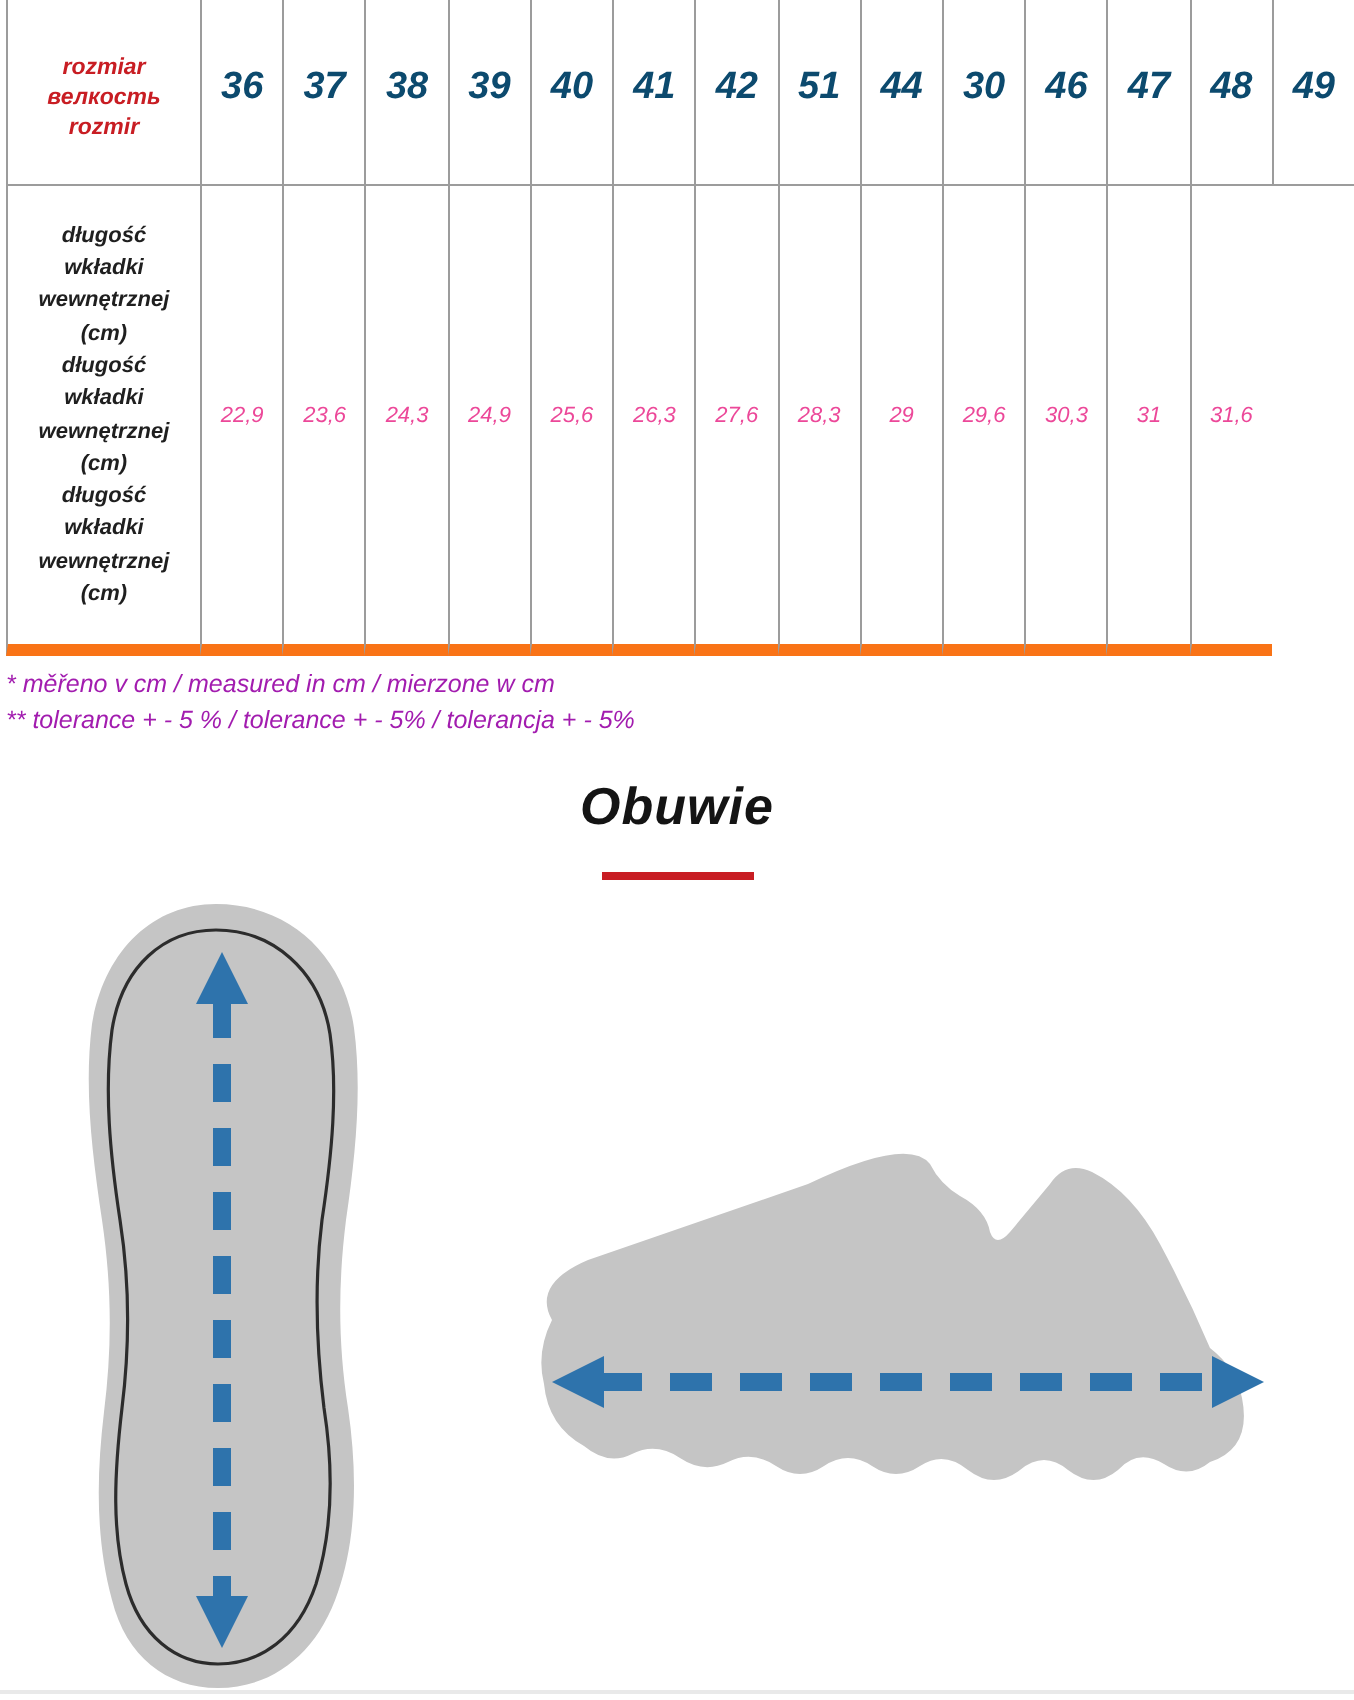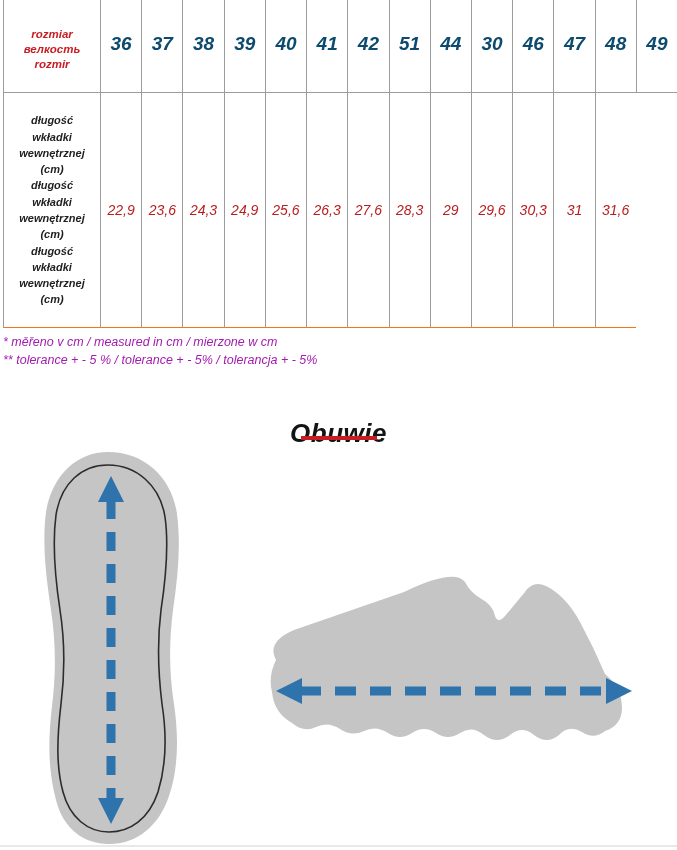--- a/index.html
+++ b/index.html
@@ -19,49 +19,49 @@
     grid-template-columns: 97px repeat(14, 1fr);
     grid-template-rows: 93px 235px;
     font-style: italic;
   }
   .size-table .cell {
     border-left: 1px solid #9c9c9c;
     display: flex; align-items: center; justify-content: center;
     position: relative;
   }
   .size-table .hdr { border-bottom: 1px solid #9c9c9c; }
-  .size-table .datarow { border-bottom: 1px solid #f97316; }
+  .size-table .datarow { border-bottom: 6px solid #f97316; }
 
   .hdr-label {
     flex-direction: column; justify-content: flex-start;
     padding-top: 7px;
     color: #c81d23; font-weight: bold; font-size: 11.5px; line-height: 15px;
     text-align: right;
   }
   .hdr-size {
     color: #0c4a6e; font-weight: bold; font-size: 19px;
     padding-bottom: 4px;
   }
   .row-label {
     flex-direction: column; justify-content: center;
     color: #1f1f1f; font-weight: bold; font-size: 11px; line-height: 16.3px;
     text-align: center;
   }
   .row-label .lbl { width: 84px; }
-  .val-cell { color: #b91c1c; font-size: 14px; }
+  .val-cell { color: #ec4899; font-size: 11px; }
 
   
   .footnotes {
     position: absolute; top: 333px; left: 3px;
     font-style: italic; font-size: 12.5px; line-height: 18px; color: #a21caf;
   }
 
   
   .section-title {
-    position: absolute; top: 418px; left: 0; width: 677px;
+    position: absolute; top: 388px; left: 0; width: 677px;
     text-align: center;
     font-style: italic; font-weight: bold; font-size: 26px; color: #141414;
     letter-spacing: 0.5px;
   }
   .title-underline {
     position: absolute; top: 436px; left: 50%; transform: translateX(-50%);
     width: 76px; height: 4px; background: #c81d23;
   }
 
   

